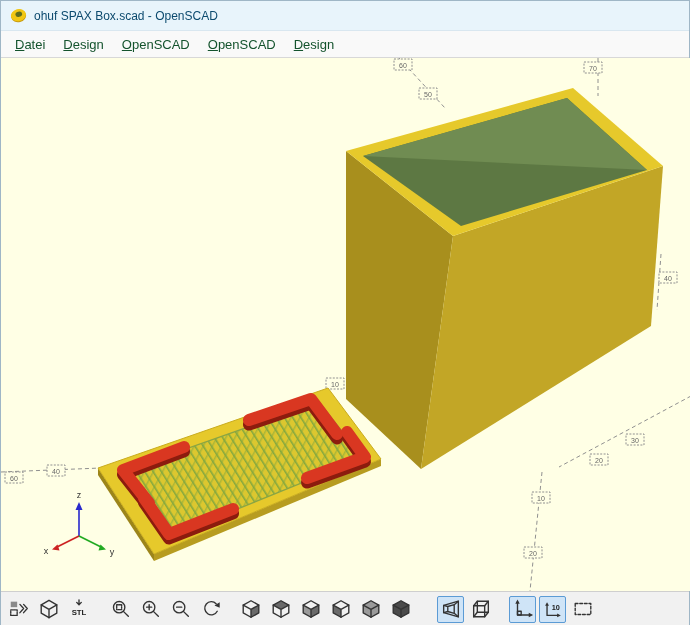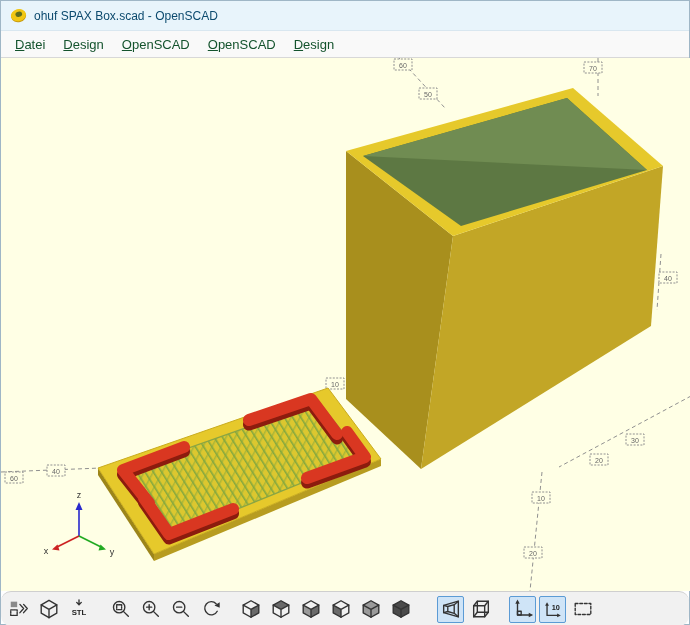--- a/index.html
+++ b/index.html
@@ -16,21 +16,21 @@
   .menubar { flex:0 0 27px; background:#f9f9f9; display:flex; align-items:center;
              padding:0 5px; border-bottom:1px solid #d8d8d8; }
   .menu-item { display:inline-block; font-size:13px; color:#14532d; padding:4px 9px; cursor:default; }
   .menu-item::first-letter { text-decoration:underline; }
   
   .viewport { flex:0 0 533px; position:relative; background:#ffffe5; }
   .viewport svg.scene { display:block; }
   svg text { font-family:"Liberation Sans", sans-serif; }
   
   .toolbar { flex:0 0 35px; background:#f1f1f1; border-top:1px solid #cfcfcf;
-             display:flex; align-items:center; padding:0 4px; gap:3px;border-radius:10px; }
+             display:flex; align-items:center; padding:0 4px; gap:3px; }
   .tb { width:27px; height:27px; padding:1px; border:1px solid transparent; background:transparent;
         display:flex; align-items:center; justify-content:center; border-radius:2px; }
   .tb.active { background:#cfe4f7; border-color:#5b9bd5; }
   .tb svg { width:22px; height:22px; display:block; }
   .ic { stroke:#333; fill:none; stroke-width:1.5; stroke-linecap:round; stroke-linejoin:round; }
   .ml1 { margin-left:12px; } .ml2 { margin-left:10px; } .ml3 { margin-left:20px; } .ml4 { margin-left:12px; }
 </style>
 </head>
 <body>
 

